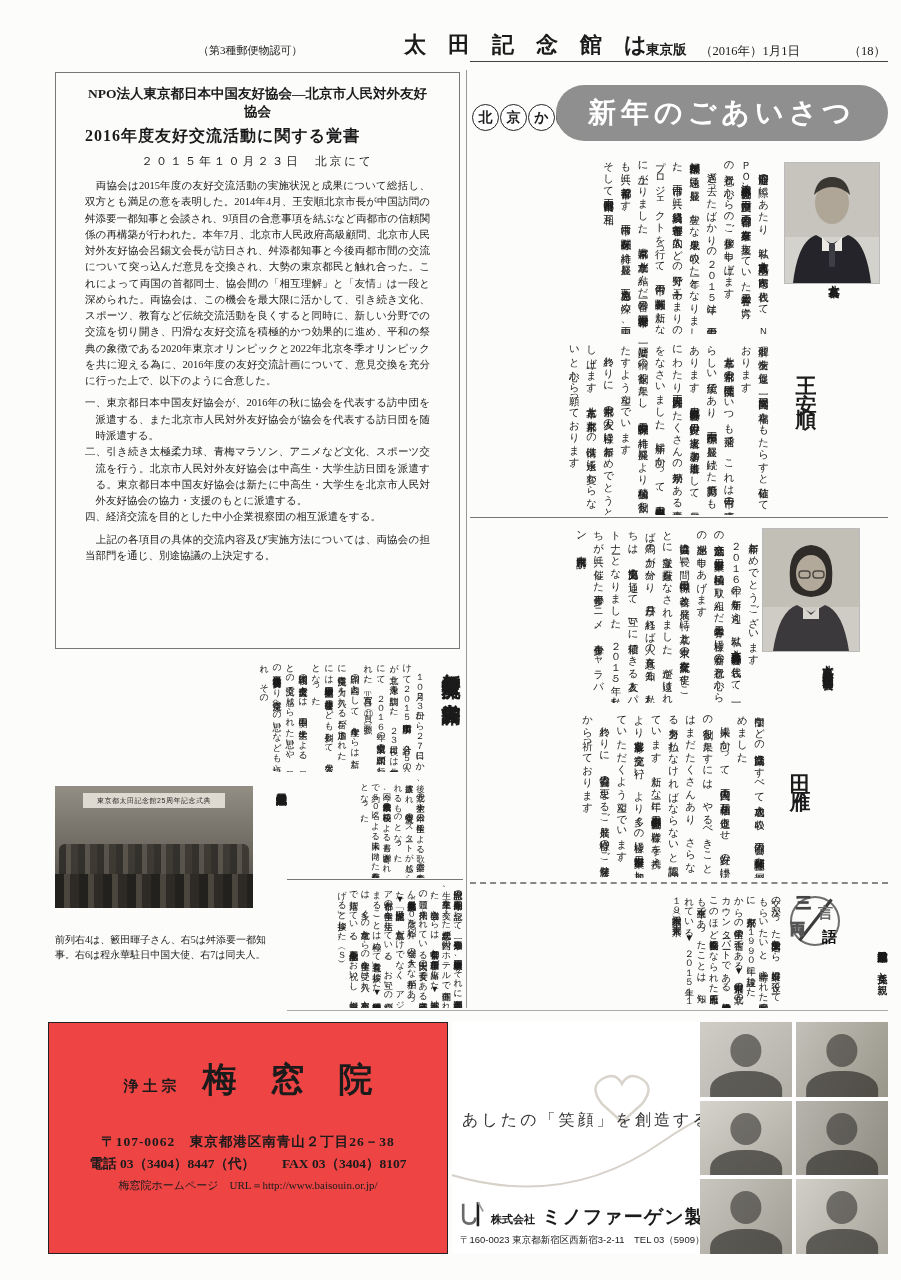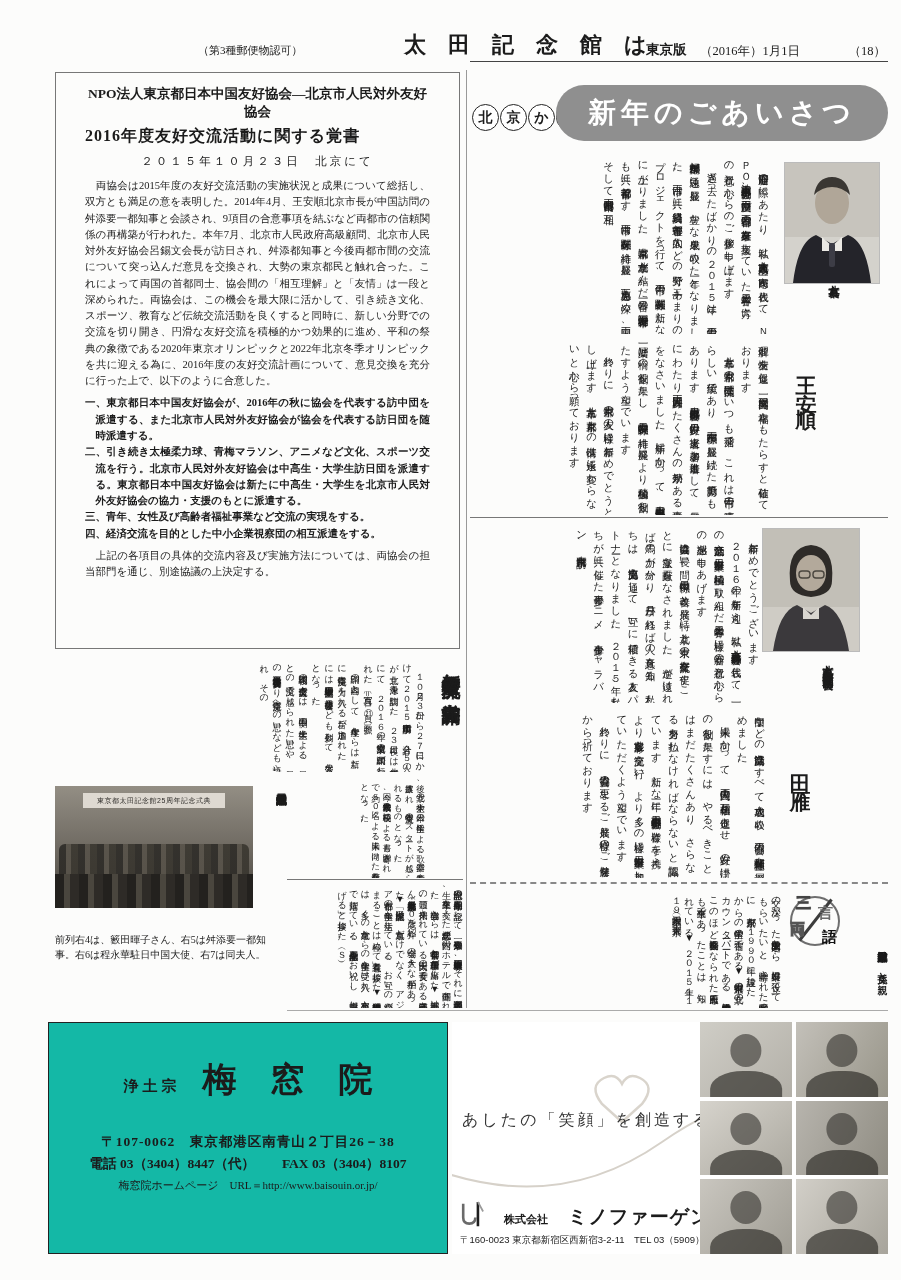--- a/index.html
+++ b/index.html
@@ -19,21 +19,21 @@
   .hd-edition{left:646px;top:41px;font-size:13.5px;font-weight:bold;}
   .hd-date{left:700px;top:43px;width:186px;display:flex;justify-content:space-between;font-size:12.5px;}
 
   
   .memo-box{left:55px;top:72px;width:405px;height:577px;border:1px solid #777;
             padding:8px 29px;box-sizing:border-box;overflow:hidden;}
   .m-title1{text-align:center;font-weight:bold;font-size:13.5px;margin-top:4px;}
   .m-title2{font-weight:bold;font-size:16px;margin-top:5px;letter-spacing:1px;}
   .m-date{text-align:center;font-size:11.5px;letter-spacing:3px;margin:7px 0 9px;}
   .m-p{font-size:10.5px;line-height:1.55;text-align:justify;margin:0 0 6px;}
-  .m-item{font-size:10.5px;line-height:1.55;text-align:justify;padding-left:1em;text-indent:-1em;font-weight:bold;}
+  .m-item{font-size:10.5px;line-height:1.55;text-align:justify;padding-left:1em;text-indent:-1em;}
 
   
   .badge-row{left:472px;top:104px;display:flex;gap:1px;}
   .badge-ch{width:25px;height:25px;border:1.5px solid #222;border-radius:50%;display:flex;
             align-items:center;justify-content:center;font-size:14px;font-weight:bold;background:#fff;}
   .banner{left:556px;top:85px;width:332px;height:56px;background:#8f8f8f;border-radius:28px;
           display:flex;align-items:center;justify-content:center;color:#fff;font-size:28px;
           font-weight:bold;letter-spacing:5px;}
 
   
@@ -68,34 +68,34 @@
   .sg-c1{left:8px;top:2px;color:#fff;-webkit-text-stroke:1px #444;text-shadow:0 0 1px #444;}
   .sg-c2{left:30px;top:12px;color:#6a6a6a;}
   .sg-c3{left:2px;top:28px;color:#fff;-webkit-text-stroke:1px #555;text-shadow:0 0 1px #555;}
   .sg-c4{left:34px;top:36px;color:#111;}
   .sangen-txt{font-size:9.5px;line-height:12.4px;}
   .sangen-lead{font-size:10px;line-height:12.5px;font-weight:bold;}
   .sangen-left{font-size:9px;line-height:11.6px;}
 
   
   .ad-b{left:48px;top:1022px;width:400px;height:232px;border:1.5px solid #222;box-sizing:border-box;
-        text-align:center;overflow:hidden;background:#14b8a6;}
+        text-align:center;overflow:hidden;background:#ef4444;}
   .b-row1{margin-top:34px;font-weight:bold;}
   .b-sect{font-size:15px;letter-spacing:4px;margin-right:22px;}
   .b-name{font-size:34px;letter-spacing:34px;margin-right:-34px;}
   .b-row2{margin-top:24px;font-weight:bold;}
   .b-role{font-size:14px;letter-spacing:8px;margin-right:18px;}
   .b-priest{font-size:22px;letter-spacing:12px;margin-right:-12px;}
   .b-addr{margin-top:30px;font-size:13.5px;font-weight:600;letter-spacing:1px;}
   .b-tel{margin-top:4px;font-size:13.5px;font-weight:600;}
   .b-url{margin-top:5px;font-size:11px;}
 
   .ad-m{left:452px;top:1022px;width:436px;height:232px;background:#fff;overflow:hidden;}
   .m-tag{position:absolute;left:10px;top:88px;font-size:16px;letter-spacing:3px;color:#333;white-space:nowrap;}
-  .m-logo-row{position:absolute;left:6px;top:178px;display:flex;align-items:flex-end;gap:20px;white-space:nowrap;}
+  .m-logo-row{position:absolute;left:6px;top:178px;display:flex;align-items:flex-end;gap:7px;white-space:nowrap;}
   .m-prefix{font-size:11px;font-weight:bold;padding-bottom:3px;}
   .m-company{font-size:19px;font-weight:bold;letter-spacing:1px;}
   .m-addr{position:absolute;left:8px;top:212px;font-size:9.5px;white-space:nowrap;color:#222;}
   .grid{position:absolute;left:248px;top:0;width:188px;height:232px;display:grid;
         grid-template-columns:1fr 1fr;grid-template-rows:1fr 1fr 1fr;gap:4px;background:#fff;}
   .cell{position:relative;overflow:hidden;}
   .cell::before{content:"";position:absolute;left:50%;top:16%;width:34%;height:44%;
         transform:translateX(-50%);border-radius:50%;background:rgba(40,38,34,.55);}
   .cell::after{content:"";position:absolute;left:50%;bottom:-18%;width:78%;height:52%;
         transform:translateX(-50%);border-radius:46% 46% 0 0;background:rgba(40,38,34,.65);}
@@ -122,21 +122,20 @@
   <div class="hline" style="left:470px;top:61px;width:418px;background:#444;"></div>
   <div class="vline" style="left:466px;top:70px;height:938px;"></div>
 
   <div class="abs memo-box">
     <div class="m-title1">NPO法人東京都日本中国友好協会―北京市人民対外友好協会</div>
     <div class="m-title2">2016年度友好交流活動に関する覚書</div>
     <div class="m-date">２０１５年１０月２３日　北京にて</div>
     <p class="m-p pre">　両協会は2015年度の友好交流活動の実施状況と成果について総括し、双方とも満足の意を表明した。2014年4月、王安順北京市長が中国訪問の舛添要一都知事と会談され、9項目の合意事項を結ぶなど両都市の信頼関係の再構築が行われた。本年7月、北京市人民政府高級顧問、北京市人民対外友好協会呂錫文会長が訪日され、舛添都知事と今後両都市間の交流について突っ込んだ意見を交換され、大勢の東京都民と触れ合った。これによって両国の首都同士、協会間の「相互理解」と「友情」は一段と深められた。両協会は、この機会を最大限に活かして、引き続き文化、スポーツ、教育など伝統交流活動を良くすると同時に、新しい分野での交流を切り開き、円滑な友好交流を積極的かつ効果的に進め、平和の祭典の象徴である2020年東京オリンピックと2022年北京冬季オリンピックを共に迎える為に、2016年度の友好交流計画について、意見交換を充分に行った上で、以下のように合意した。</p>
     <div class="m-item">一、東京都日本中国友好協会が、2016年の秋に協会を代表する訪中団を派遣する、また北京市人民対外友好協会が協会を代表する訪日団を随時派遣する。</div>
     <div class="m-item">二、引き続き太極柔力球、青梅マラソン、アニメなど文化、スポーツ交流を行う。北京市人民対外友好協会は中高生・大学生訪日団を派遣する。東京都日本中国友好協会は新たに中高生・大学生を北京市人民対外友好協会の協力・支援のもとに派遣する。</div>
-    <div class="m-item">三、青年、女性及び高齢者福祉事業など交流の実現をする。</div>
     <div class="m-item">四、経済交流を目的とした中小企業視察団の相互派遣をする。</div>
     <p class="m-p pre" style="margin-top:6px;">　上記の各項目の具体的交流内容及び実施方法については、両協会の担当部門を通じ、別途協議の上決定する。</p>
 
   </div>
 
   <div class="abs badge-row">
     <span class="badge-ch">北</span>
     <span class="badge-ch">京</span>
     <span class="badge-ch">か</span>
     <span class="badge-ch">ら</span>

